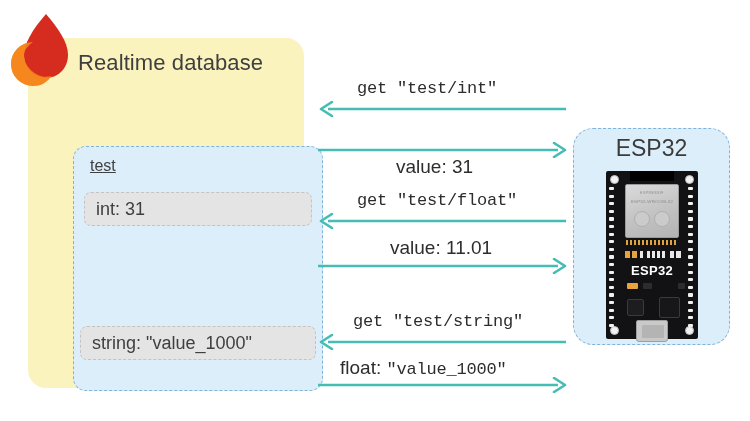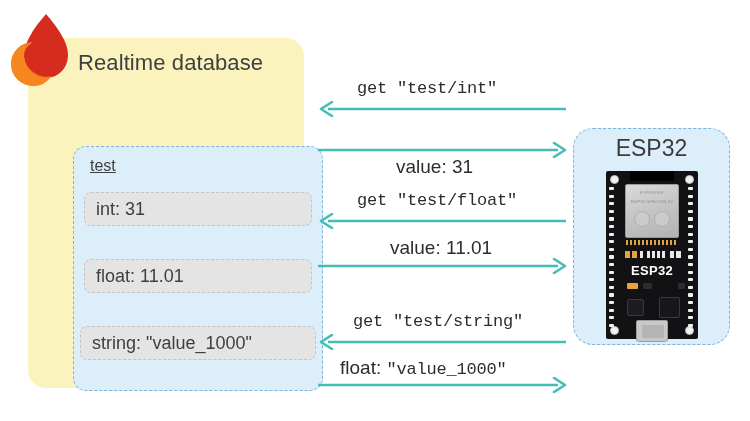--- a/index.html
+++ b/index.html
@@ -286,21 +286,20 @@
 </style>
 </head>
 <body>
 
 <div class="db-panel">
 
   <div class="db-node">
     <div class="db-node-title">test</div>
 
     <div class="kv-box kv-0">int: 31</div>
-    <div class="kv-box kv-1">float: 11.01</div>
     <div class="kv-box kv-2">string: "value_1000"</div>
   </div>
 </div>
 
 <div class="db-title">Realtime database</div>
 
 <svg class="flame-logo" viewBox="0 0 78 78">
   <circle cx="27" cy="54" r="22" fill="#f7b924"></circle>
   <path d="M40 4 C26 20 18 34 18 45 C18 59 29 68 40 68 C51 68 62 59 62 45 C62 32 52 18 40 4 Z" fill="#d62b1f"></path>
   <path d="M27 32 A22 22 0 0 0 27 76 A22 22 0 0 0 45.5 66 C40.8 67.3 36 67 32 65 C22 60 18 52 18 45 C18 40.5 21.5 36 27 32 Z" fill="#f58220" opacity="0.92"></path>

